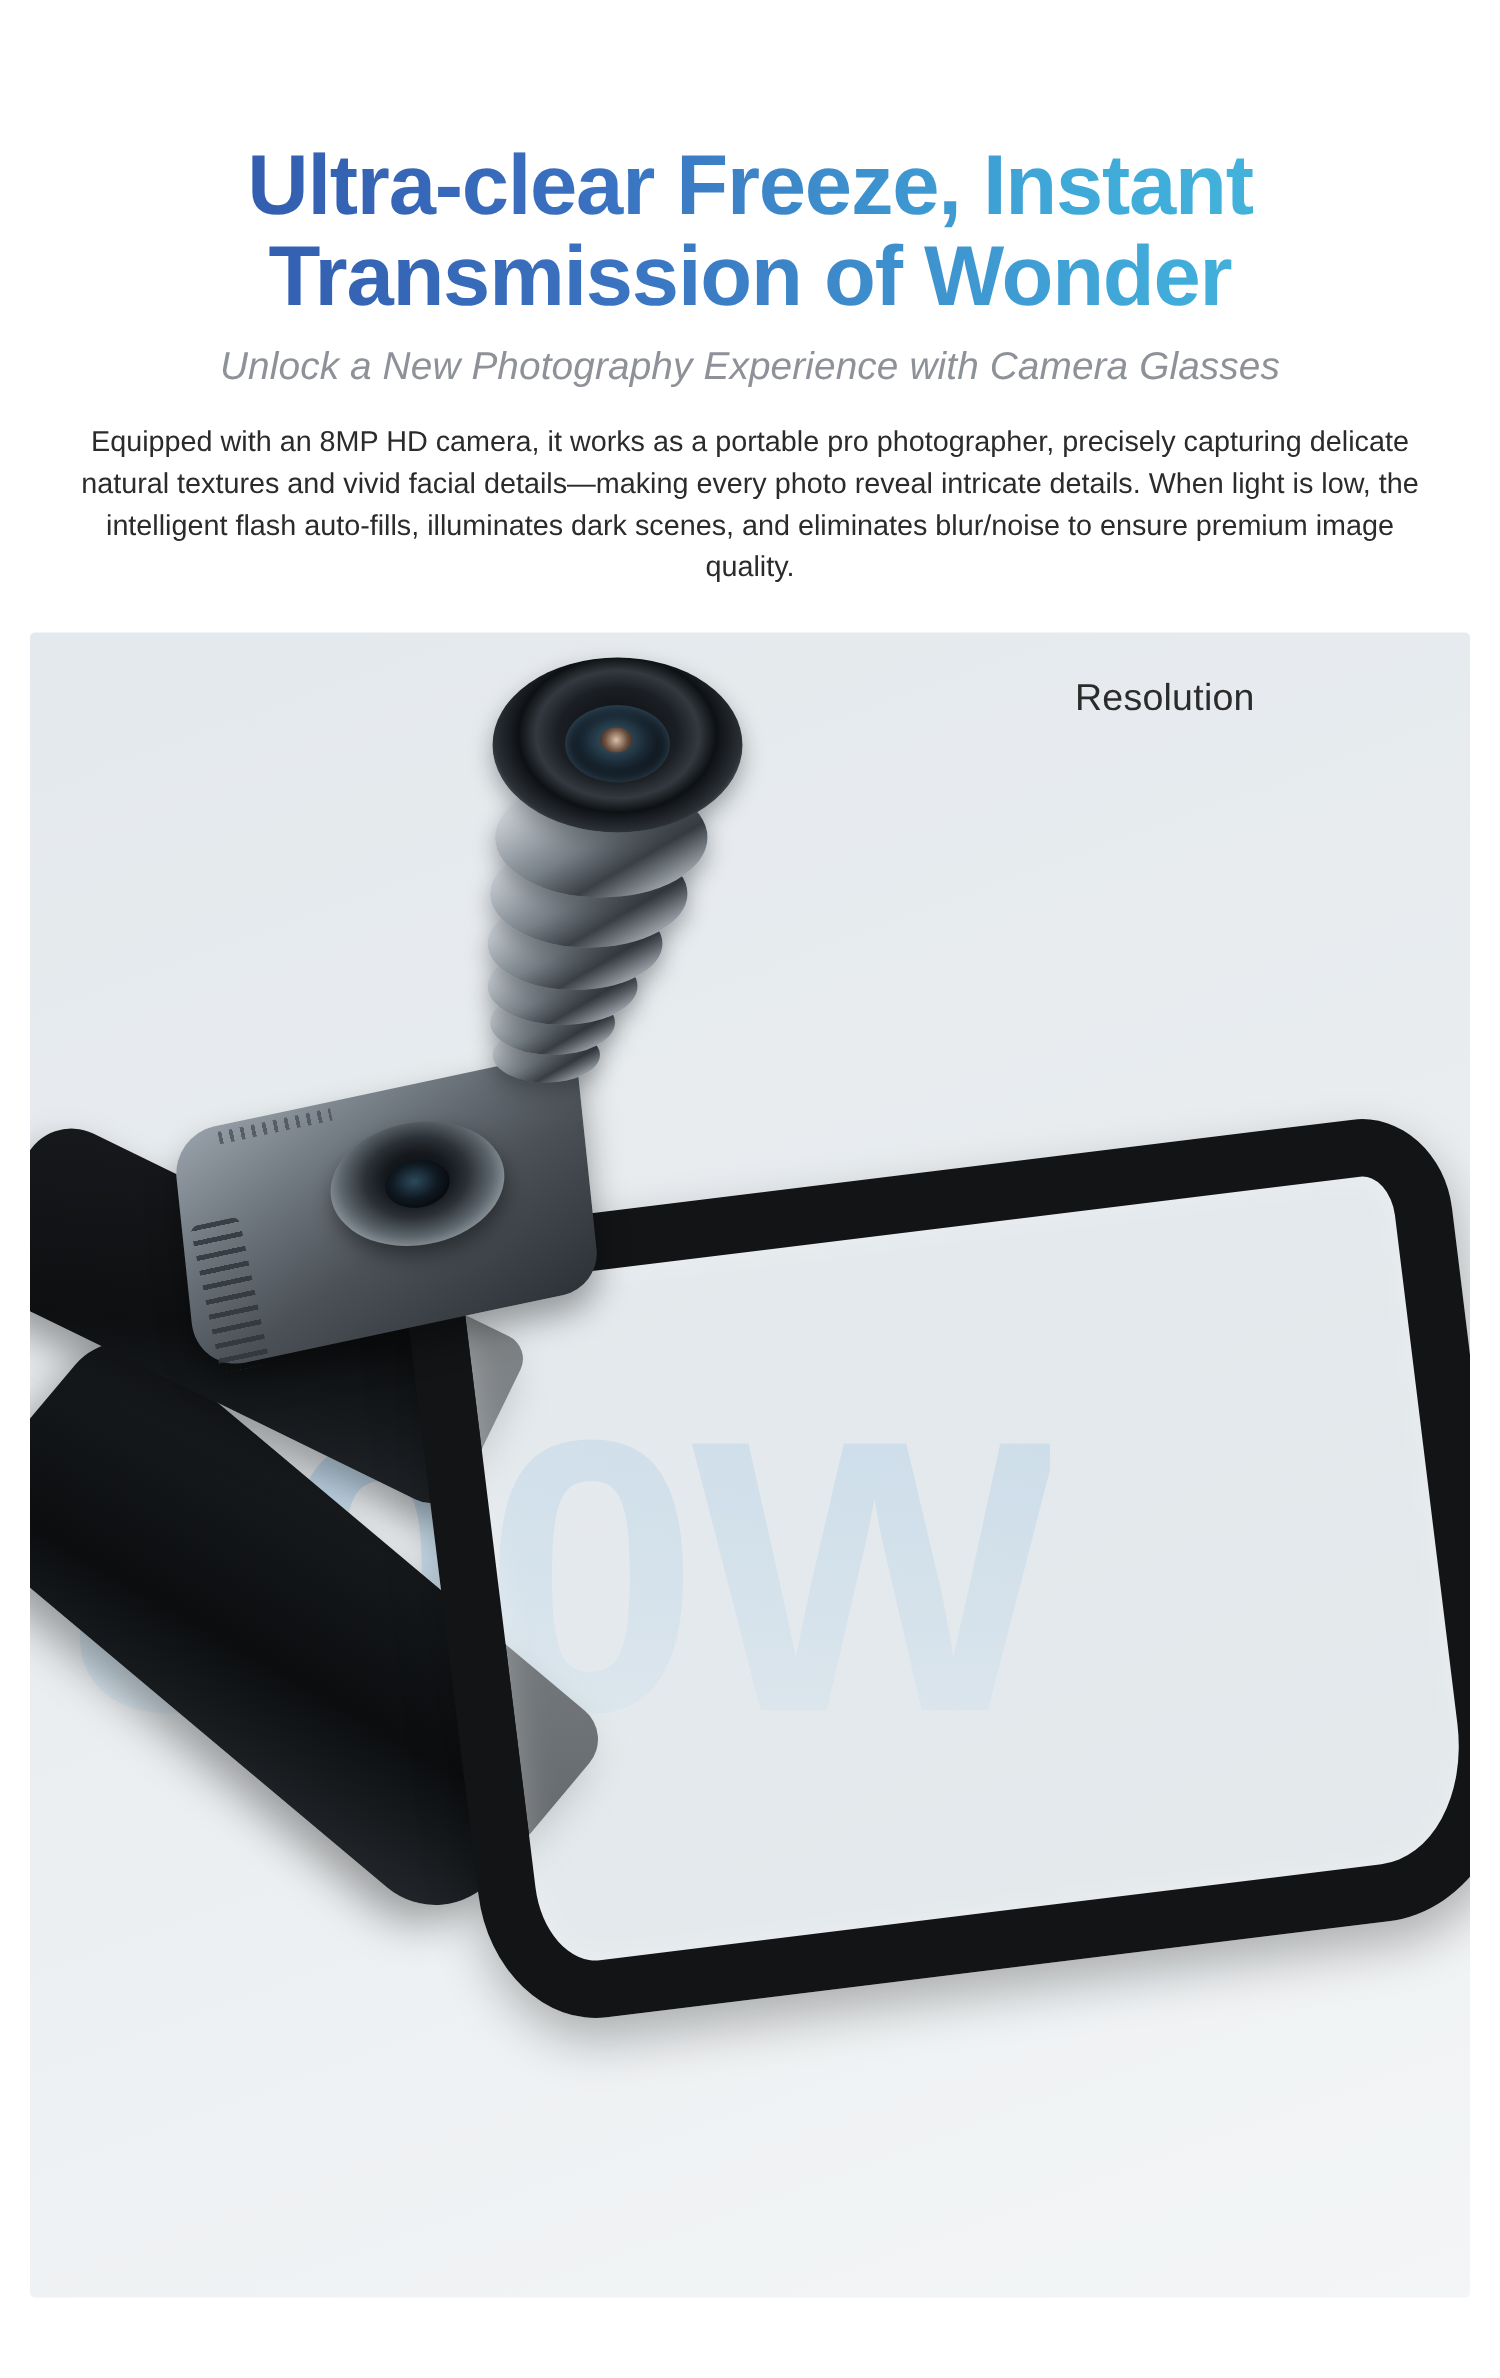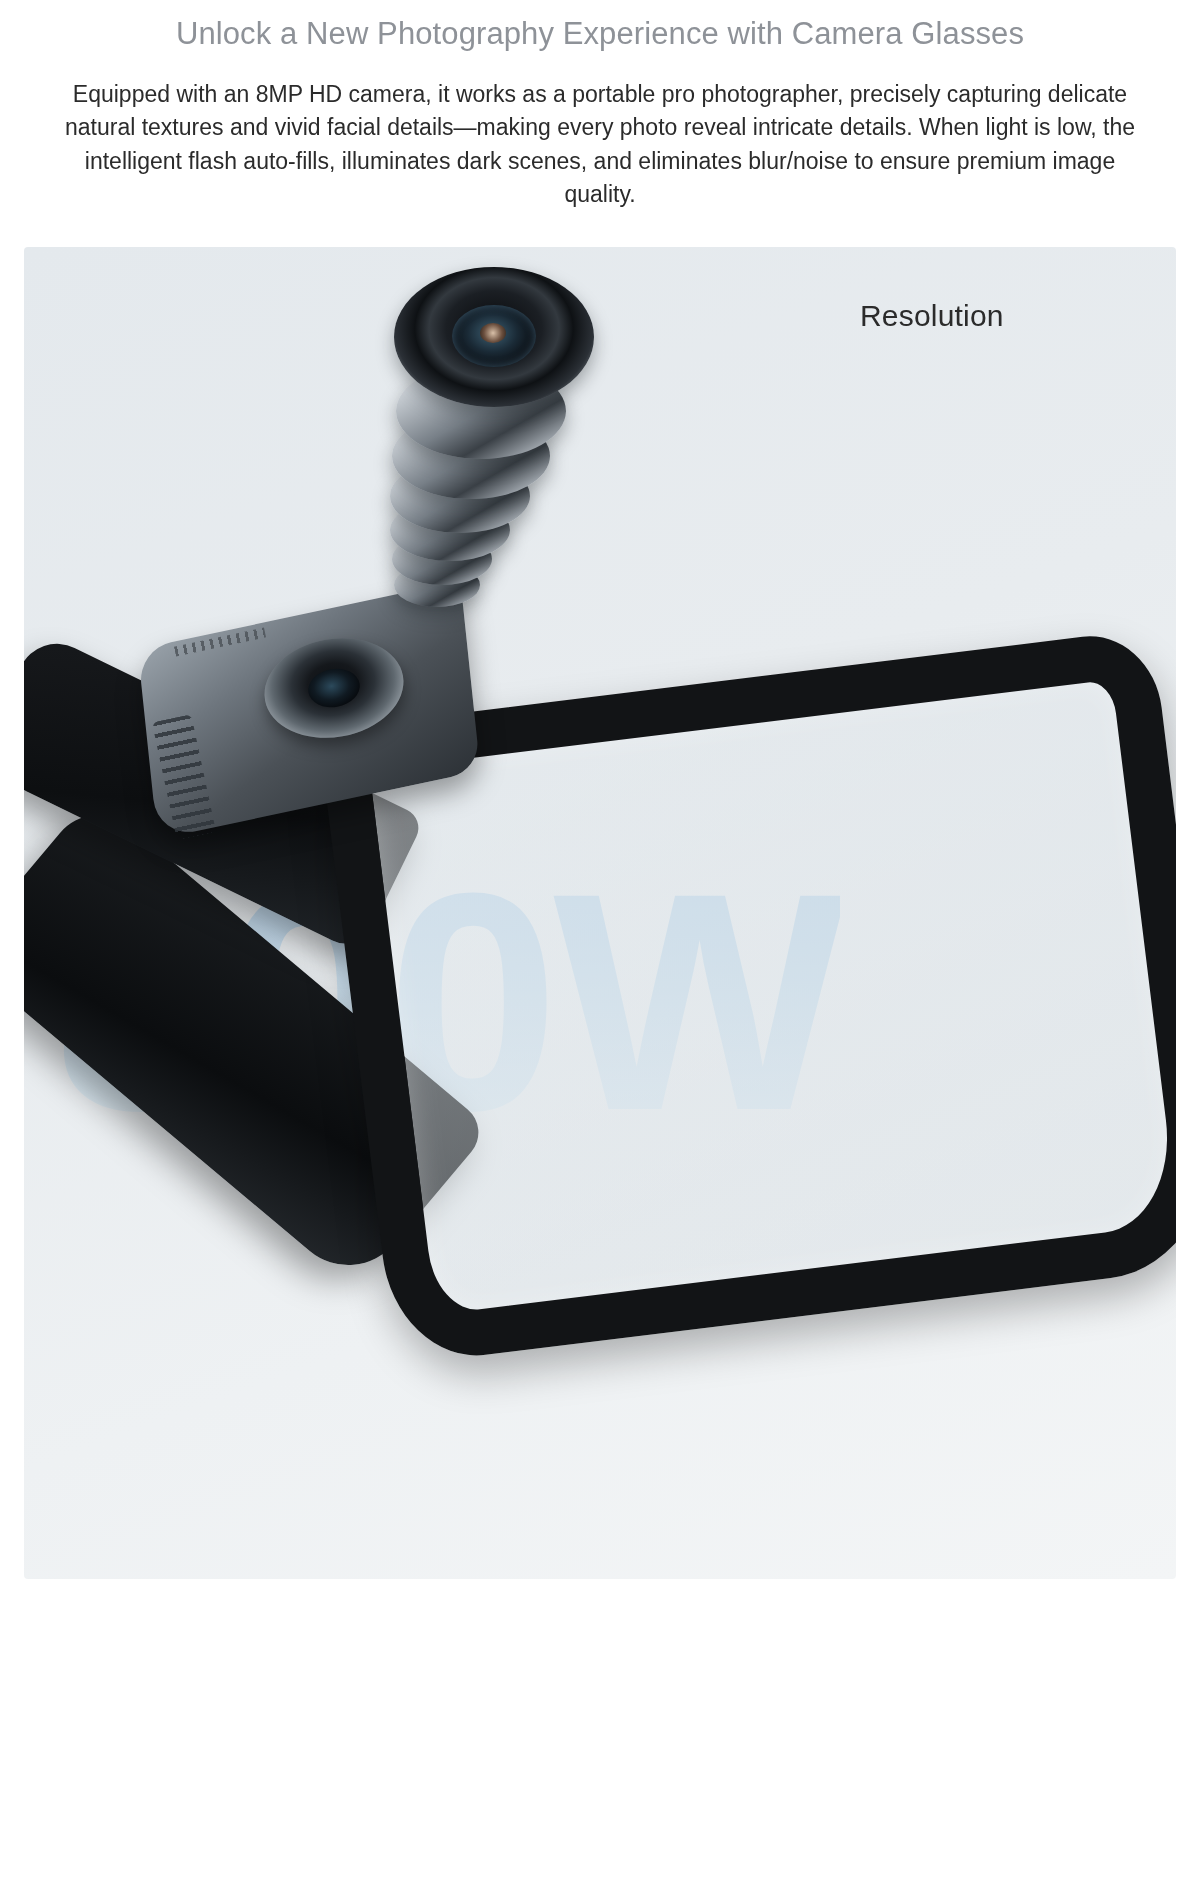--- a/index.html
+++ b/index.html
@@ -33,20 +33,21 @@
   .g2 { background: linear-gradient(90deg, #2f53a6 0%, #3a72c0 40%, #41aad9 78%, #46bfe1 100%);
         -webkit-background-clip: text; background-clip: text; color: transparent; }
 
   .subhead {
     margin-top: 16px;
     text-align: center;
     font-size: 31px;
     color: #8e9298;
     font-weight: 400;
     letter-spacing: 0.1px;
+    font-style: italic;
   }
 
   .body-copy {
     margin: 26px auto 0;
     width: 1090px;
     text-align: center;
     font-size: 23px;
     line-height: 1.45;
     color: #2b2b2b;
   }
@@ -58,21 +59,21 @@
     width: 1152px;
     height: 1332px;
     background: linear-gradient(160deg, #e4e9ed 0%, #e8ecef 40%, #eef1f3 70%, #f3f5f6 100%);
     border-radius: 4px;
     overflow: hidden;
   }
 
   
   .res-label {
     position: absolute;
-    left: 836px; top: 52px;
+    left: 836px; top: 36px;
     font-size: 30px;
     color: #2b2b2b;
     letter-spacing: 0.2px;
   }
   .res-value {
     position: absolute;
     left: 800px; top: 62px;
     font-size: 168px;
     font-weight: bold;
     letter-spacing: -2px;
@@ -207,20 +208,24 @@
     border-radius: 50px 30px 60px 80px;
     transform: rotate(40deg);
     box-shadow: 0 18px 34px rgba(0,0,0,.35);
   }
 </style>
 </head>
 <body>
 
 <div class="page">
 
+  <div class="headline">
+    <span class="line g1">Ultra-clear Freeze, Instant</span>
+    <span class="line g2">Transmission of Wonder</span>
+  </div>
 
   <div class="subhead">Unlock a New Photography Experience with Camera Glasses</div>
 
   <p class="body-copy">Equipped with an 8MP HD camera, it works as a portable pro photographer, precisely capturing delicate natural textures and vivid facial details—making every photo reveal intricate details. When light is low, the intelligent flash auto-fills, illuminates dark scenes, and eliminates blur/noise to ensure premium image quality.</p>
 
   <div class="hero">
 
     <div class="watermark">800W</div>
 
     <div class="glasses">

